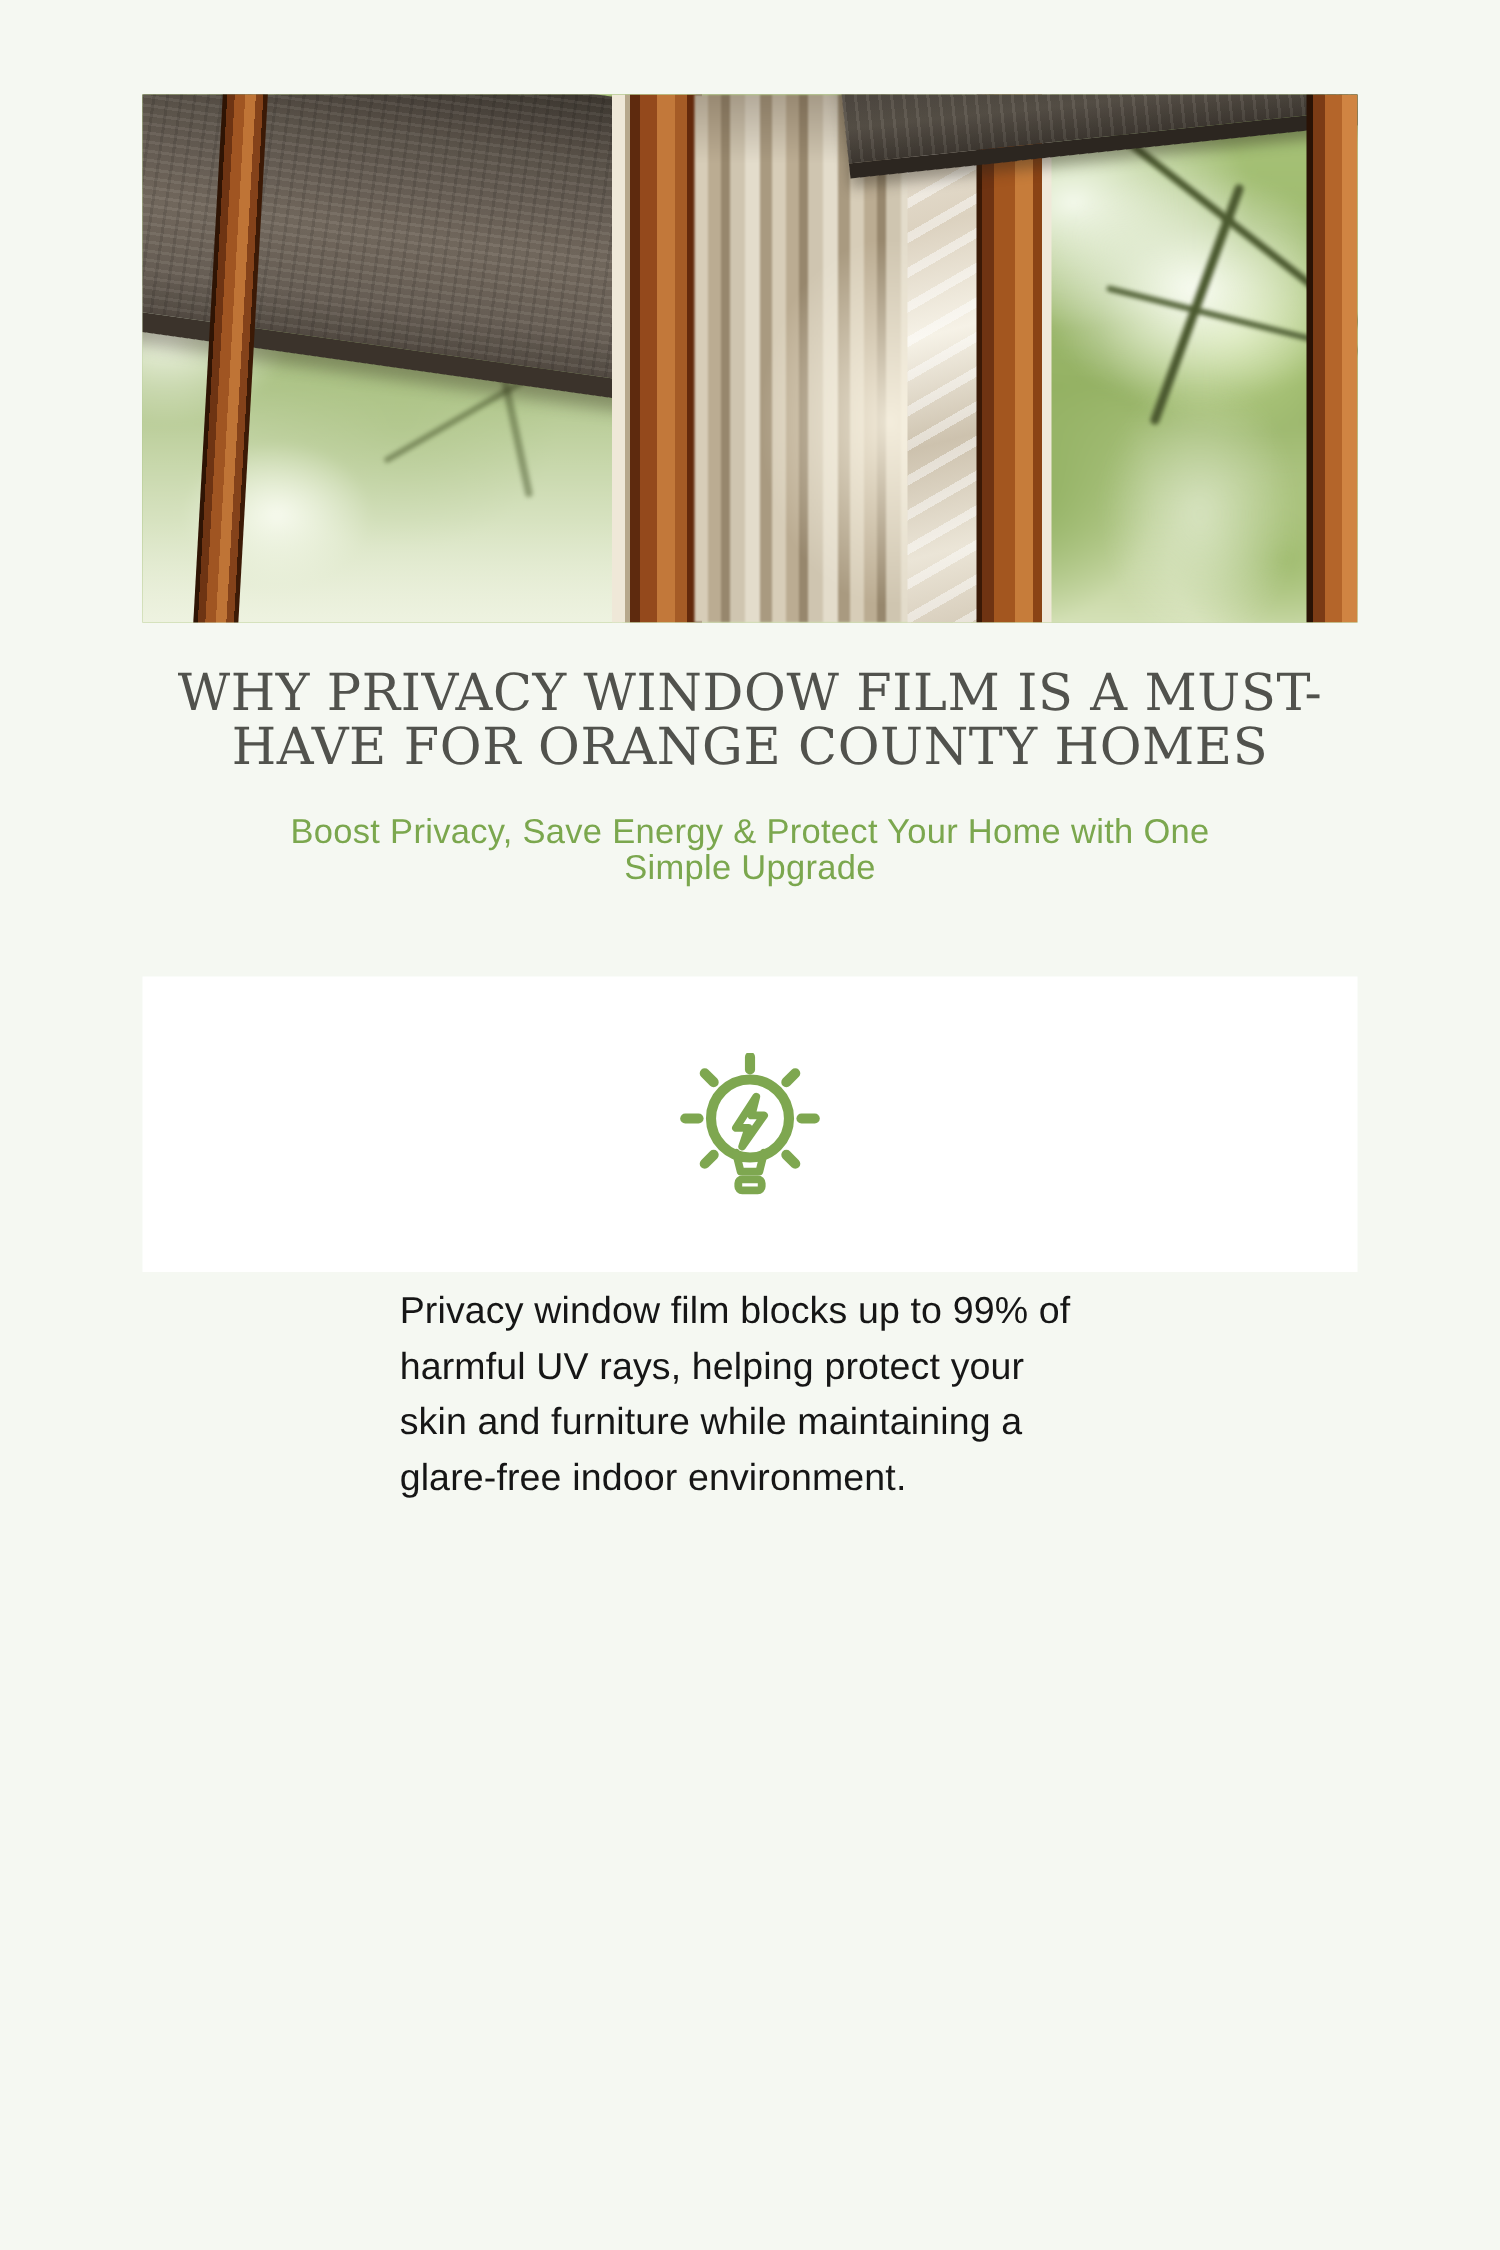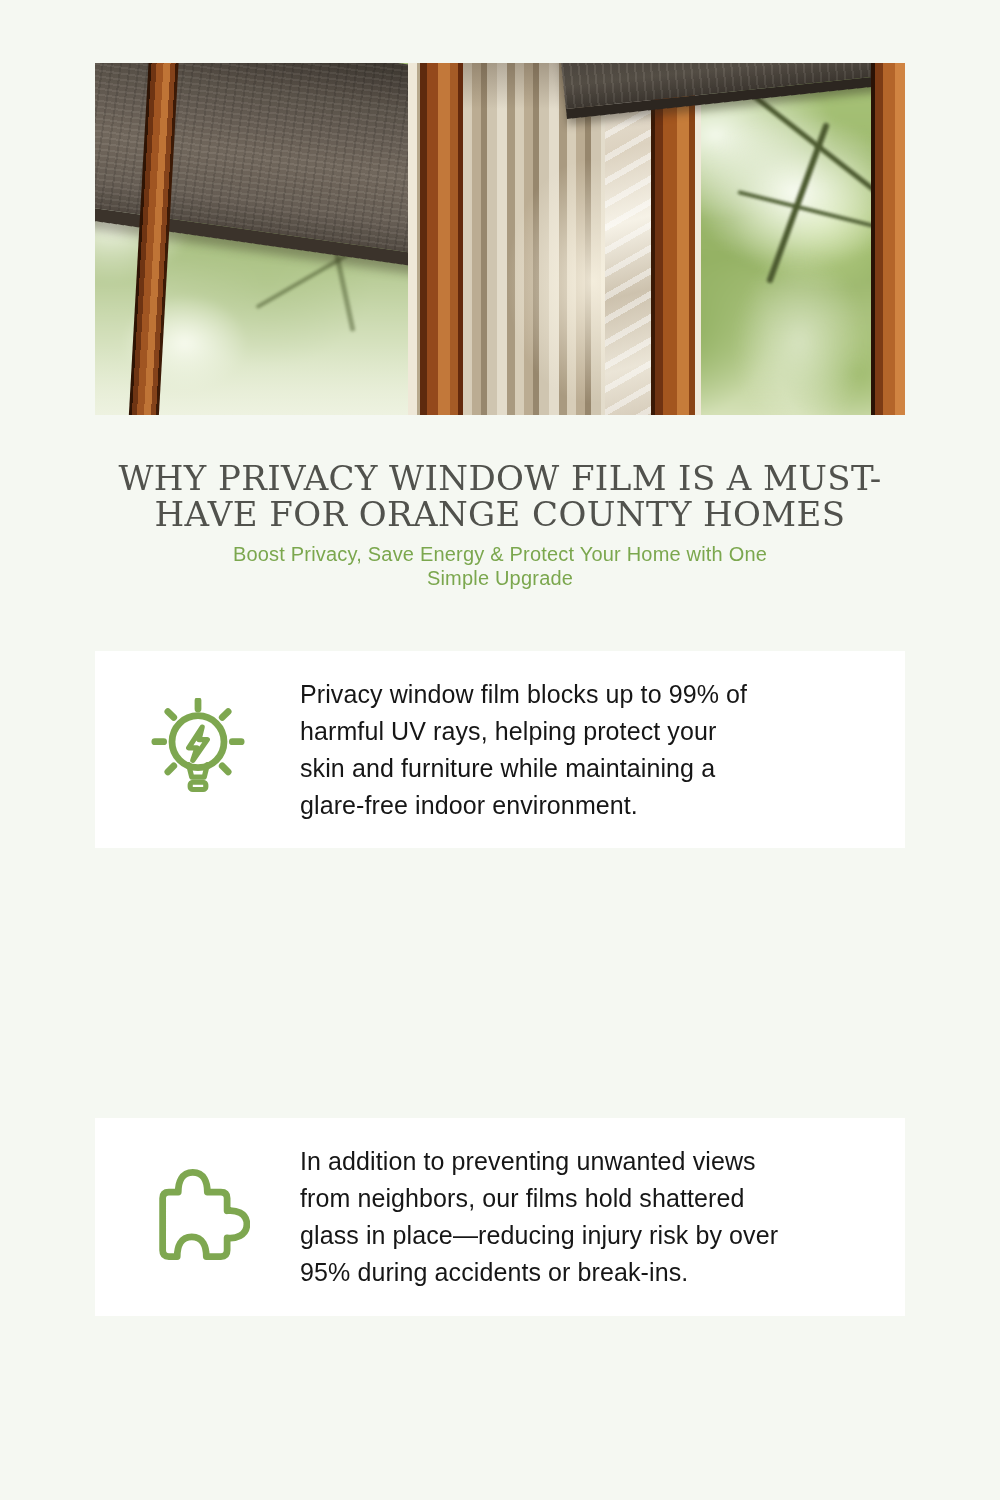--- a/index.html
+++ b/index.html
@@ -59,24 +59,24 @@
   .frame-right{left:556px;top:0;width:50px;height:352px;
     background:linear-gradient(90deg,#3a1906 0 4px,#6f3312 4px 12px,#a3561f 12px 26px,#c67c3a 26px 38px,#8a4315 38px 44px,#f0e9da 44px 50px);}
   .frame-far-right{left:776px;top:0;width:34px;height:352px;
     background:linear-gradient(90deg,#2a1205 0 4px,#7c3b15 4px 12px,#b4652a 12px 24px,#d08442 24px 34px);}
 
   
   .title{position:absolute;top:444px;left:60px;right:60px;text-align:center;
     font-family:"DejaVu Serif",serif;font-size:34px;line-height:36px;font-weight:400;
     letter-spacing:.4px;color:#51524d;white-space:pre-line;}
   .subtitle{position:absolute;top:542px;left:100px;right:100px;text-align:center;
-    font-size:20px;line-height:24px;color:#7ba74e;white-space:pre-line;letter-spacing:.2px;}
+    font-size:23px;line-height:24px;color:#7ba74e;white-space:pre-line;letter-spacing:.2px;}
 
   
-  .card{position:absolute;left:95px;width:810px;background:#ffffff;display:flex;align-items:center;}
+  .card{position:absolute;left:95px;width:810px;background:#ffffff;display:flex;align-items:center;flex-direction:column;}
   .card-1{top:651px;height:197px;}
   .card-2{top:886px;height:202px;}
   .card-3{top:1118px;height:198px;}
   .icon-col{flex:0 0 205px;display:flex;justify-content:center;align-items:center;}
   .card-text{flex:1;font-size:25px;line-height:37px;color:#161616;letter-spacing:.1px;white-space:pre-line;padding-right:20px;}
   .icon-svg{display:block;}
 </style>
 </head>
 <body>
 
@@ -95,21 +95,21 @@
     <div class="shade-left"></div>
     <div class="mullion-left"></div>
     <div class="frame-center"></div>
     <div class="curtain"></div>
     <div class="wall-sheer"></div>
     <div class="frame-right"></div>
     <div class="shade-right"></div>
     <div class="frame-far-right"></div>
   </div>
 
-  <h1 class="title" style="margin:16px;">WHY PRIVACY WINDOW FILM IS A MUST-
+  <h1 class="title" style="margin:0;">WHY PRIVACY WINDOW FILM IS A MUST-
 HAVE FOR ORANGE COUNTY HOMES</h1>
   <div class="subtitle">Boost Privacy, Save Energy &amp; Protect Your Home with One
 Simple Upgrade</div>
 
   <div class="card card-1">
     <div class="icon-col">
       <svg class="icon-svg" width="104" height="104" viewBox="0 0 100 100" fill="none" stroke="#7ea750" stroke-linecap="round" stroke-linejoin="round">
         <circle cx="50" cy="42" r="25" stroke-width="6.5"></circle>
         <path d="M54 28 L41 48 H49 L45 60 L59 40 H51 Z" stroke-width="5"></path>
         <path d="M41 64 L44 76 H56 L59 64" stroke-width="5"></path>
@@ -123,25 +123,14 @@
         <line x1="26.7" y1="18.7" x2="21" y2="13" stroke-width="6.5"></line>
       </svg>
     </div>
     <div class="card-text">Privacy window film blocks up to 99% of
 harmful UV rays, helping protect your
 skin and furniture while maintaining a
 glare-free indoor environment.</div>
   </div>
 
 
-  <div class="card card-3">
-    <div class="icon-col">
-      <svg class="icon-svg" width="104" height="104" viewBox="0 0 100 100" fill="none" stroke="#7ea750" stroke-linecap="round" stroke-linejoin="round" stroke-width="6.5">
-        <path d="M22 26 L31 26 C31 17 34 7 45 7 C56 7 59 17 59 26 L72 26 Q78 26 78 32 L78 44 C86 43 97 46 97 57 C97 68 86 71 78 70 L78 82 Q78 88 72 88 L58 88 C58 79 55 69 44 69 C33 69 30 79 30 88 L22 88 Q16 88 16 82 L16 32 Q16 26 22 26 Z"></path>
-      </svg>
-    </div>
-    <div class="card-text">In addition to preventing unwanted views
-from neighbors, our films hold shattered
-glass in place—reducing injury risk by over
-95% during accidents or break-ins.</div>
-  </div>
 
 </div>
 
 </body></html>

